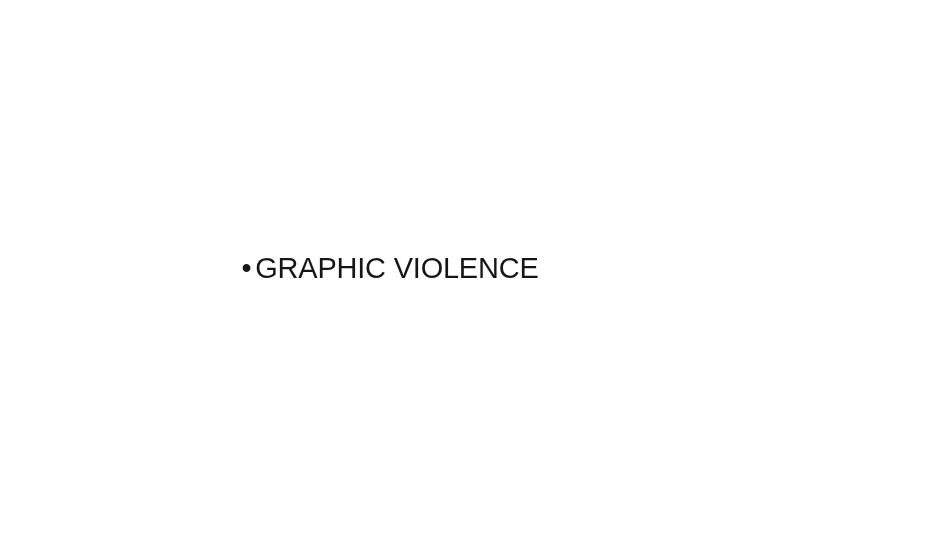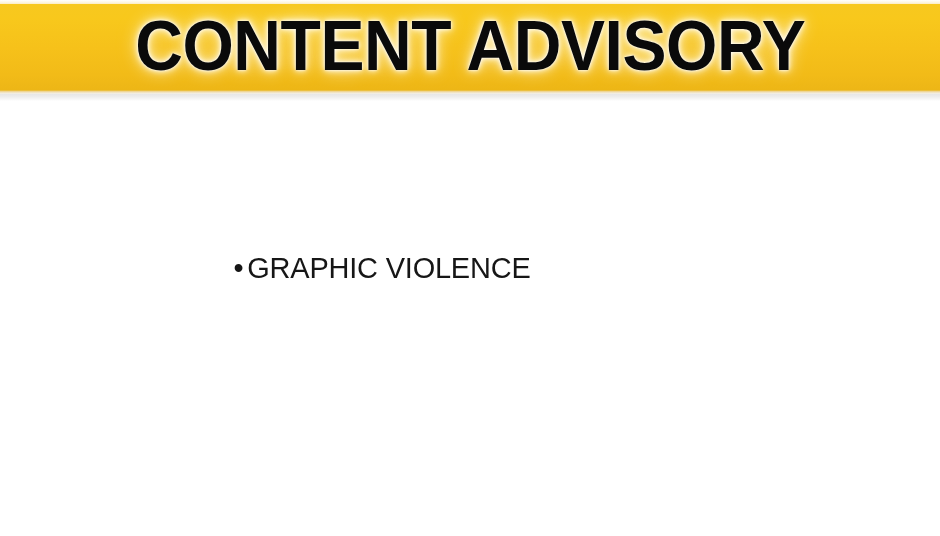--- a/index.html
+++ b/index.html
@@ -126,21 +126,21 @@
     color: #161616;
     letter-spacing: -0.2px;
     transform: scaleX(0.965);
     transform-origin: center center;
     white-space: nowrap;
   }
 
   .bullet-list {
     position: absolute;
     top: 148px;
-    left: 4px;
+    left: 12px;
     width: 756px;
     text-align: center;
     margin: 0;
     padding: 0;
     list-style: none;
   }
 
   .bullet-item {
     font-family: "Liberation Sans", sans-serif;
     font-weight: 400;
@@ -164,30 +164,20 @@
     left: 0;
     width: 940px;
     height: 230px;
   }
 </style>
 </head>
 <body>
 
 <div class="advisory-card">
 
-  <div class="banner-wrap">
-    <div class="banner-top-edge"></div>
-
-    <div class="banner">
-      <div class="banner-title">CONTENT ADVISORY</div>
-    </div>
-
-    <div class="banner-bottom-edge"></div>
-    <div class="banner-shadow"></div>
-  </div>
 
   <div class="body-area">
 
 
     <ul class="bullet-list">
       <li class="bullet-item">
         <span class="bullet-dot">•</span><span>GRAPHIC VIOLENCE</span>
       </li>
     </ul>
 

